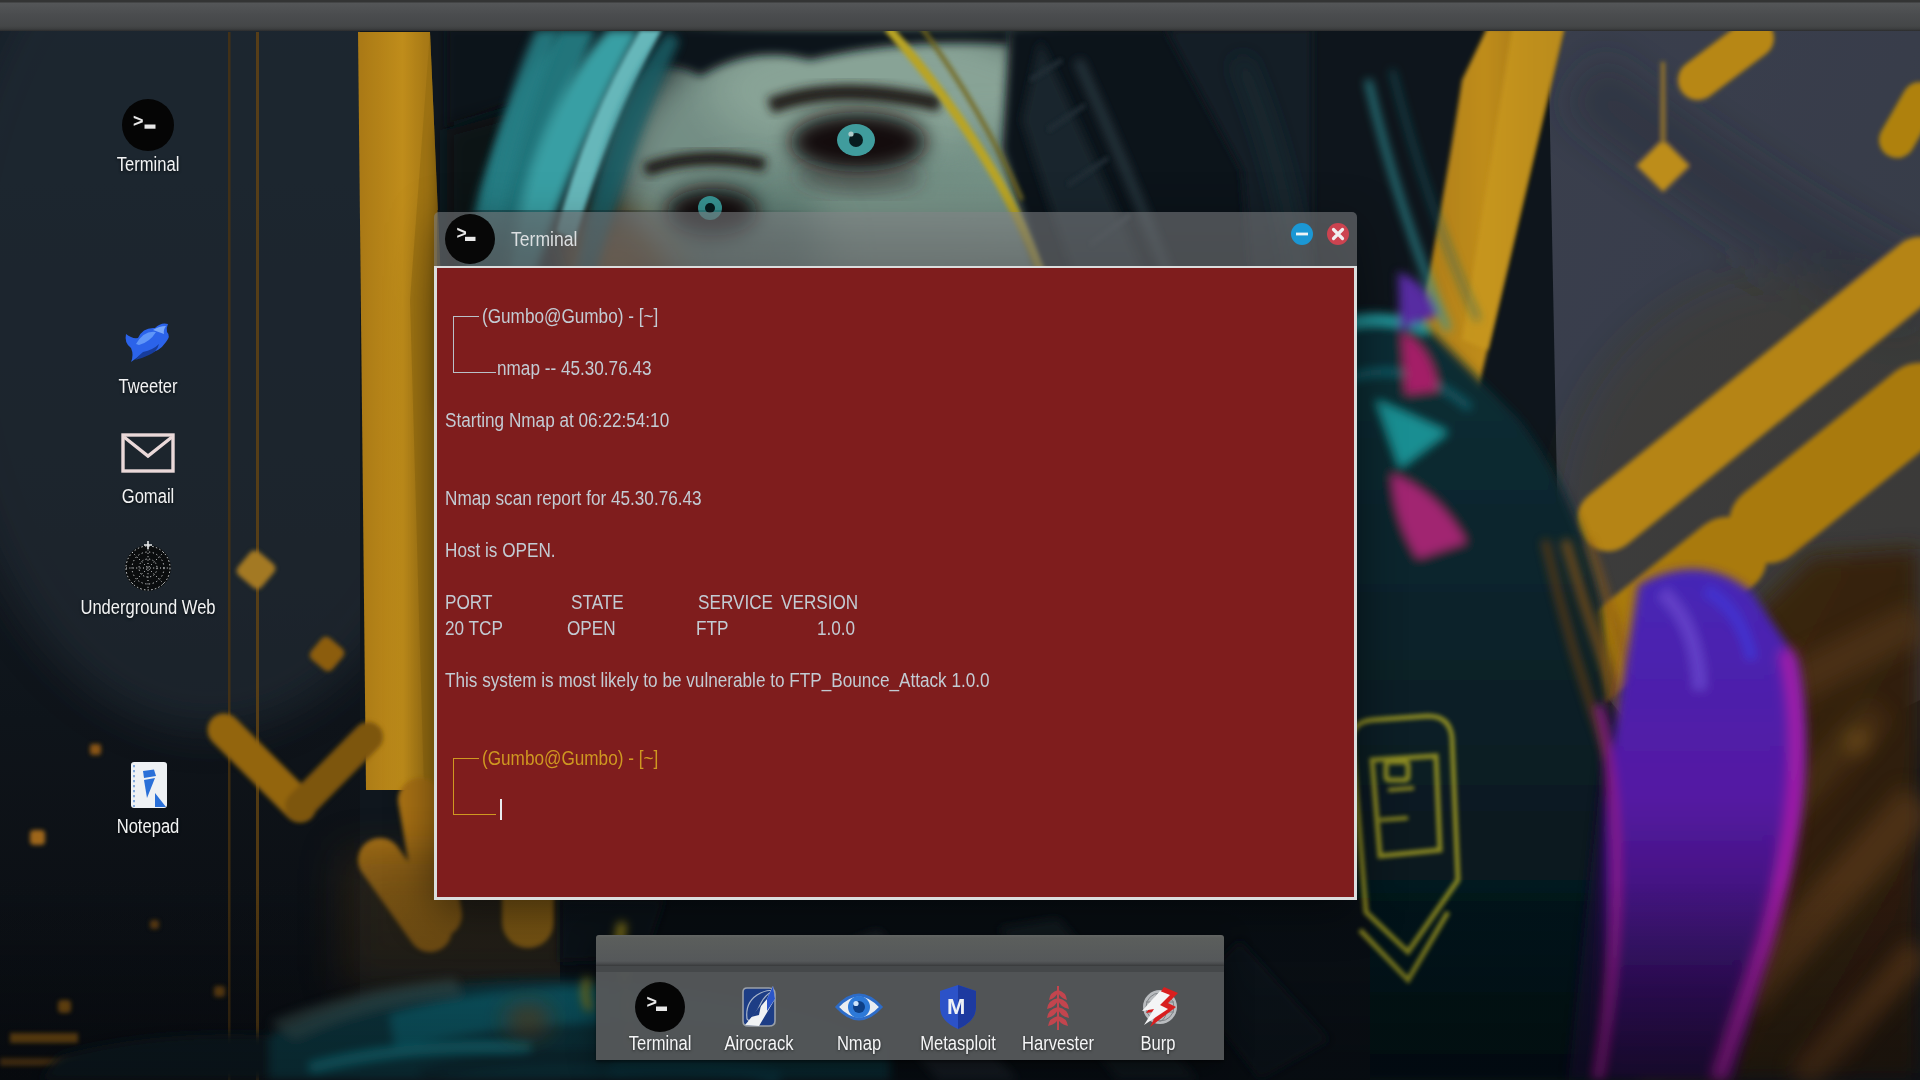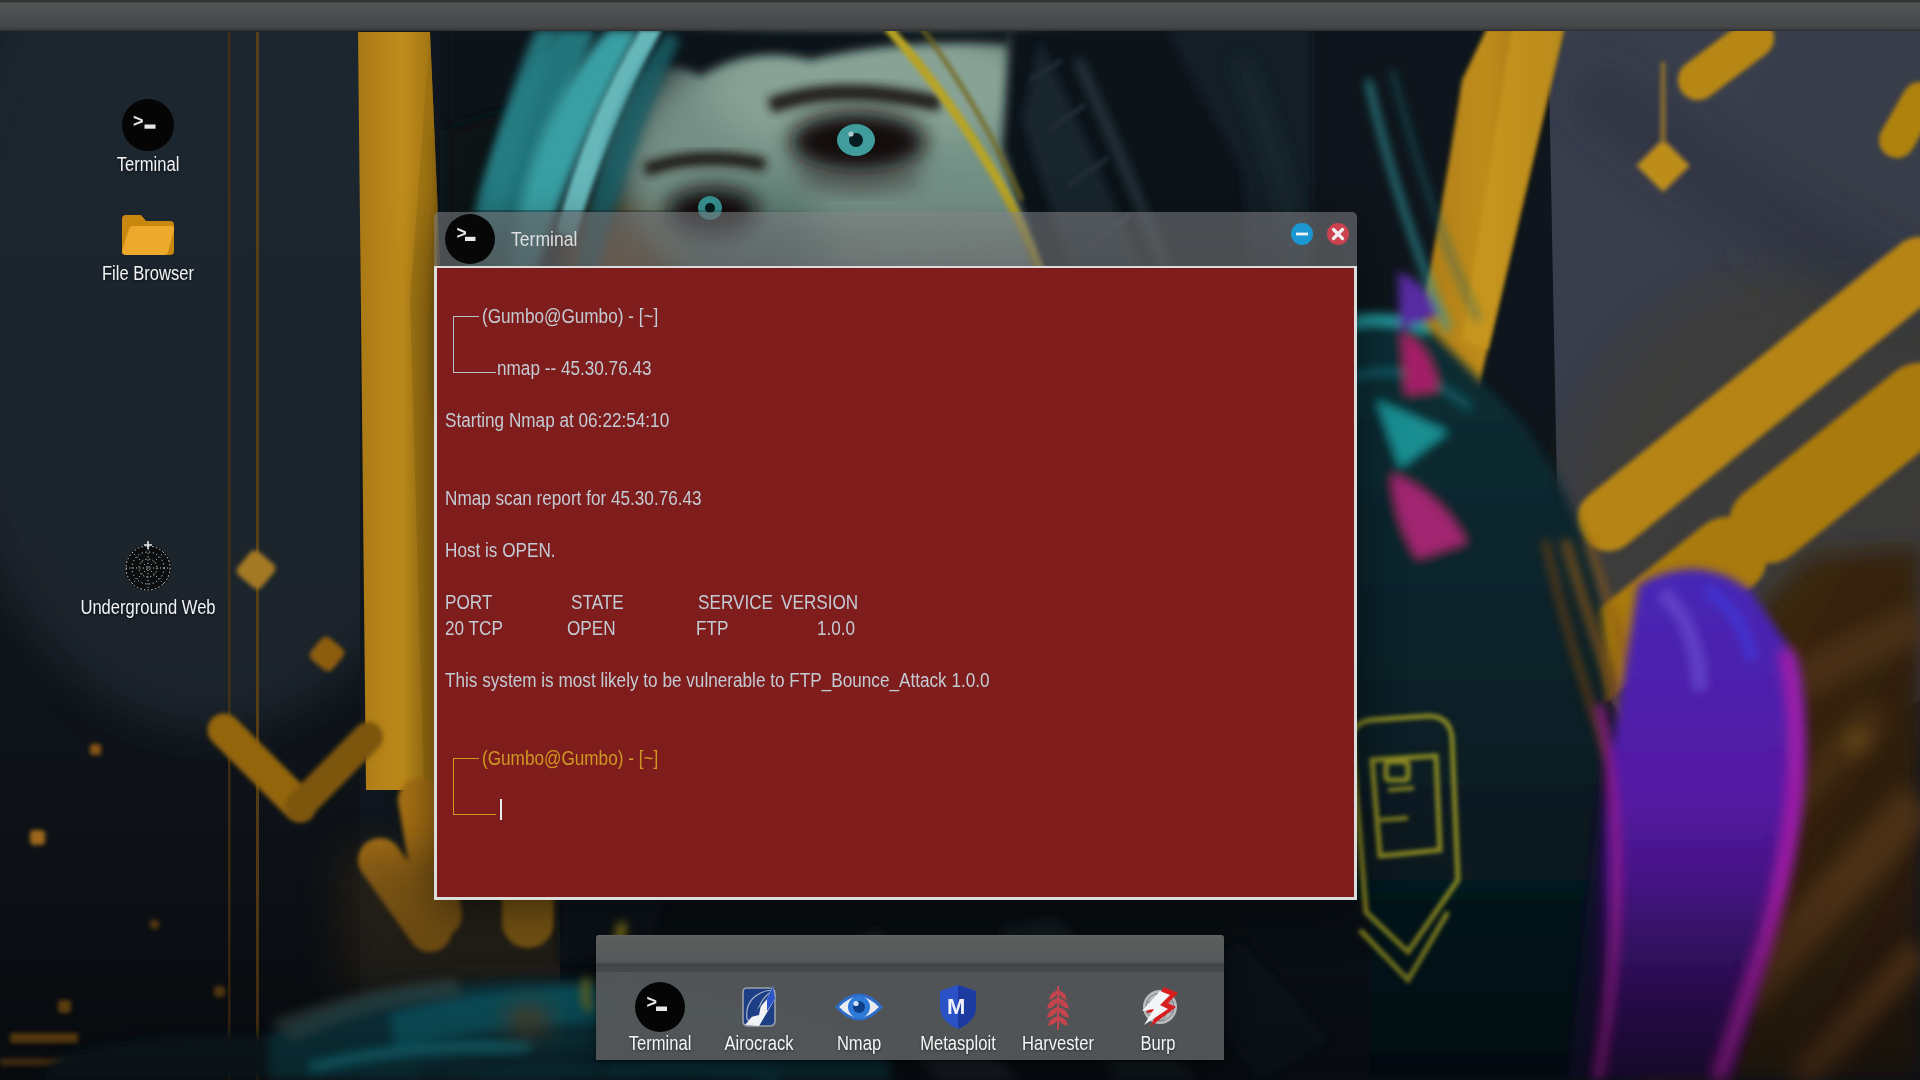--- a/index.html
+++ b/index.html
@@ -286,45 +286,66 @@
 
   <div class="dicon" style="left:68px;top:98px;">
     <svg width="54" height="54" viewBox="0 0 54 54" style="display:block;margin:0 auto;">
       <circle cx="27" cy="27" r="26" fill="#050505"></circle>
       <text x="12" y="28.5" fill="#e8e8e8" font-size="18" font-weight="bold" font-family="Liberation Sans">&gt;</text>
       <rect x="23.5" y="26.5" width="11" height="4.2" fill="#e8e8e8"></rect>
     </svg>
     <div class="dlabel" style="margin-top:1px;">Terminal</div>
   </div>
 
-  <div class="dicon" style="left:68px;top:212px;">
-    <svg width="58" height="46" viewBox="0 0 58 46" style="display:block;margin:0 auto;">
-      <path d="M3 7 Q3 3 7 3 L22 3 L27 9 L51 9 Q55 9 55 13 L55 39 Q55 43 51 43 L7 43 Q3 43 3 39 Z" fill="#c8880f"></path>
-      <path d="M3 39 L10 17 Q11 14 14 14 L52 14 Q56 14 55 18 L49 40 Q48 43 45 43 L7 43 Q3 43 3 39 Z" fill="#eda92b"></path>
-    </svg>
-    <div class="dlabel" style="margin-top:4px;">File Browser</div>
-  </div>
-
-
+
+  <div class="dicon" style="left:68px;top:322px;">
+    <svg width="50" height="46" viewBox="0 0 50 46" style="display:block;margin:0 auto;">
+      <path d="M8 26 Q1 21 3 12 Q9 17 15 16 Q20 5 32 6 Q38 0 45 2 Q43 6 44 10 Q48 14 43 20 Q35 32 22 31 Q14 35 8 40 Q11 33 8 26 Z" fill="#2b63ea"></path>
+      <path d="M13 22 Q21 8 33 10 Q27 20 16 23 Z" fill="#5f96f8"></path>
+      <path d="M20 30 Q30 28 36 22 Q34 30 26 33 Q20 36 12 38 Q16 33 20 30 Z" fill="#173c9c"></path>
+      <path d="M30 8 Q36 4 43 4 Q40 8 41 12 Z" fill="#79a8fa"></path>
+    </svg>
+    <div class="dlabel" style="margin-top:7px;">Tweeter</div>
+  </div>
+
+  <div class="dicon" style="left:68px;top:432px;">
+    <svg width="56" height="42" viewBox="0 0 56 42" style="display:block;margin:0 auto;">
+      <rect x="3" y="3" width="50" height="36" fill="none" stroke="#ead9d9" stroke-width="3.4"></rect>
+      <path d="M4 5 L28 24 L52 5" fill="none" stroke="#ead9d9" stroke-width="3.4"></path>
+    </svg>
+    <div class="dlabel" style="margin-top:11px;">Gomail</div>
+  </div>
 
   <div class="dicon" style="left:68px;top:540px;">
     <svg width="54" height="54" viewBox="0 0 54 54" style="display:block;margin:0 auto;">
       <circle cx="27" cy="28" r="23" fill="#0b0d0e"></circle>
       <g stroke="#e3e5e7" stroke-width="1" opacity="0.95" fill="none">
         <circle cx="27" cy="28" r="22" stroke-dasharray="1.5 2.2"></circle>
         <circle cx="27" cy="28" r="16" stroke-dasharray="1.2 2.6"></circle>
         <circle cx="27" cy="28" r="9" stroke-dasharray="1.2 2.4"></circle>
         <path d="M27 6 L27 50 M5 28 L49 28 M11 12 L43 44 M43 12 L11 44" stroke-dasharray="1 2.4"></path>
       </g>
       <path d="M27 1 L27 9 M23 5 L31 5" stroke="#e8eaec" stroke-width="1.6"></path>
     </svg>
     <div class="dlabel" style="margin-top:2px;">Underground Web</div>
   </div>
 
 
+  <div class="dicon" style="left:68px;top:760px;">
+    <svg width="44" height="50" viewBox="0 0 44 50" style="display:block;margin:0 auto;">
+      <rect x="5" y="2" width="36" height="46" rx="3" fill="#eef1f4"></rect>
+      <g stroke="#6b9ad8" stroke-width="1.6">
+          <path d="M8 5 L8 47" stroke-dasharray="2.2 2.8"></path>
+        </g>
+      <path d="M17 11 L28 9.5 L30 16 L18 18 Z" fill="#2a70d8"></path>
+      <path d="M18 20 L29 18 L21 38 Z" fill="#2a70d8"></path>
+      <path d="M29 33 L40 47 L29 47 Z" fill="#2a70d8"></path>
+    </svg>
+    <div class="dlabel" style="margin-top:5px;">Notepad</div>
+  </div>
 
   <div id="term">
     <div id="ttitle"></div>
     <svg class="abs" width="58" height="58" viewBox="0 0 58 58" style="left:7px;top:0px;">
       <circle cx="29" cy="27" r="25" fill="#070707"></circle>
       <text x="15.5" y="26.5" fill="#e8e8e8" font-size="17.5" font-weight="bold" font-family="Liberation Sans">&gt;</text>
       <rect x="24" y="24.8" width="10.5" height="4.2" fill="#e8e8e8"></rect>
     </svg>
     <div id="ttext">Terminal</div>
     <svg class="abs" width="24" height="24" viewBox="0 0 24 24" style="left:856px;top:10px;">

